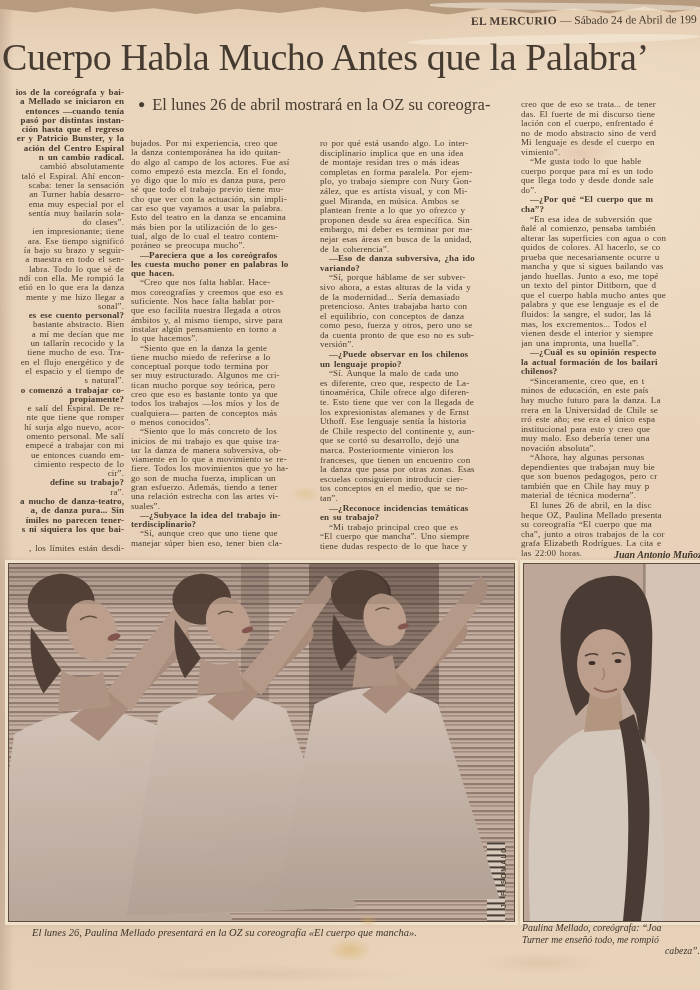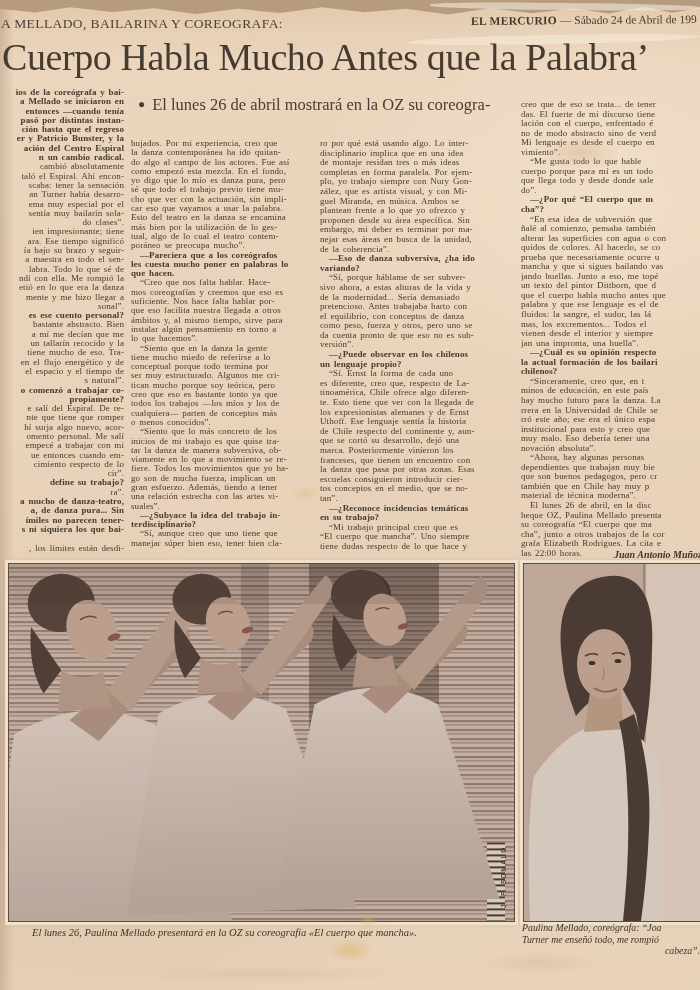--- a/index.html
+++ b/index.html
@@ -59,21 +59,20 @@
   .s5{left:480px;top:952px;width:120px;height:22px;background:radial-gradient(closest-side,rgba(170,130,90,.14),rgba(170,130,90,0));}
   .s6{left:120px;top:965px;width:300px;height:18px;background:radial-gradient(closest-side,rgba(150,115,80,.10),rgba(150,115,80,0));}
 </style>
 </head>
 <body>
 
 <div class="page">
   <div class="torn-top"></div>
   <div class="torn-sliver2"></div>
 
-  <div class="kicker">A MELLADO, BAILARINA Y COREOGRAFA:</div>
   <div class="masthead"><span class="nm">EL MERCURIO</span><span> — Sábado 24 de Abril de 199</span></div>
   <div class="torn-sliver"></div>
 
   <div class="headline">Cuerpo Habla Mucho Antes que la Palabra’</div>
 
   <div class="subhead">
     <div class="b1"><span class="blt">●</span><span>El lunes 26 de abril mostrará en la OZ su coreogra-</span></div>
   </div>
 
   <div class="col" id="col2">
@@ -192,21 +191,21 @@
       <div class="ln in">“Sí, porque háblame de ser subver-</div>
       <div class="ln">sivo ahora, a estas alturas de la vida y</div>
       <div class="ln">de la modernidad... Sería demasiado</div>
       <div class="ln">pretencioso. Antes trabajaba harto con</div>
       <div class="ln">el equilibrio, con conceptos de danza</div>
       <div class="ln">como peso, fuerza y otros, pero uno se</div>
       <div class="ln">da cuenta pronto de que eso no es sub-</div>
       <div class="ln">versión”.</div>
       <div class="ln b in">—¿Puede observar en los chilenos</div>
       <div class="ln b">un lenguaje propio?</div>
-      <div class="ln in">“Sí. Ernst la forma de cada uno</div>
+      <div class="ln in">“Sí. Aunque la malo de cada uno</div>
       <div class="ln">es diferente, creo que, respecto de La-</div>
       <div class="ln">tinoamérica, Chile ofrece algo diferen-</div>
       <div class="ln">te. Esto tiene que ver con la llegada de</div>
       <div class="ln">los expresionistas alemanes y de Ernst</div>
       <div class="ln">Uthoff. Ese lenguaje sentía la historia</div>
       <div class="ln">de Chile respecto del continente y, aun-</div>
       <div class="ln">que se cortó su desarrollo, dejó una</div>
       <div class="ln">marca. Posteriormente vinieron los</div>
       <div class="ln">franceses, que tienen un encuentro con</div>
       <div class="ln">la danza que pasa por otras zonas. Esas</div>

